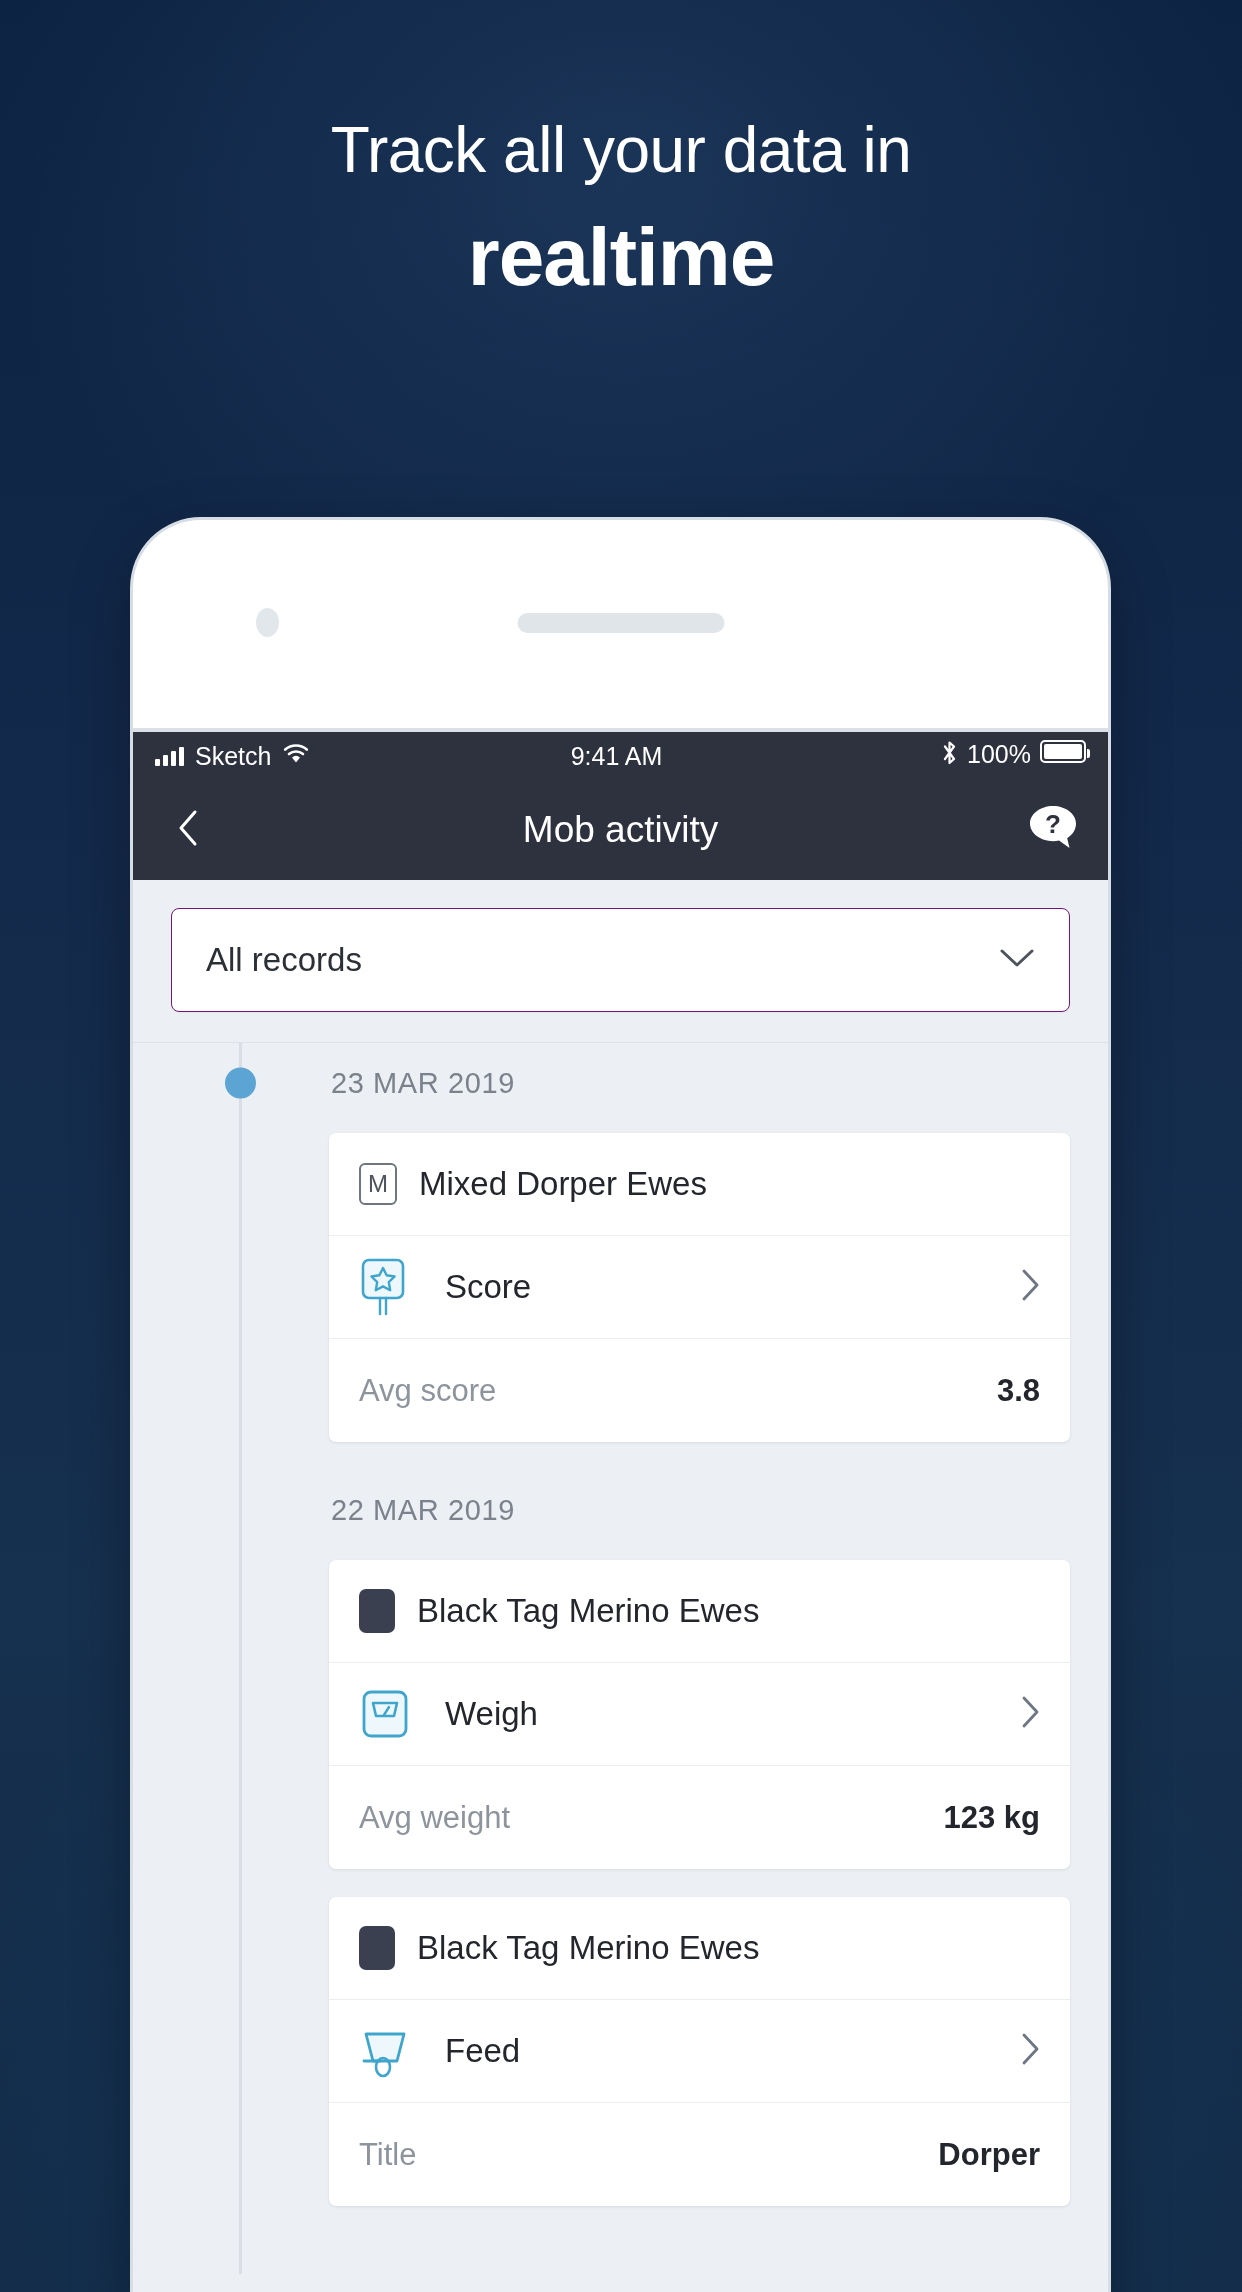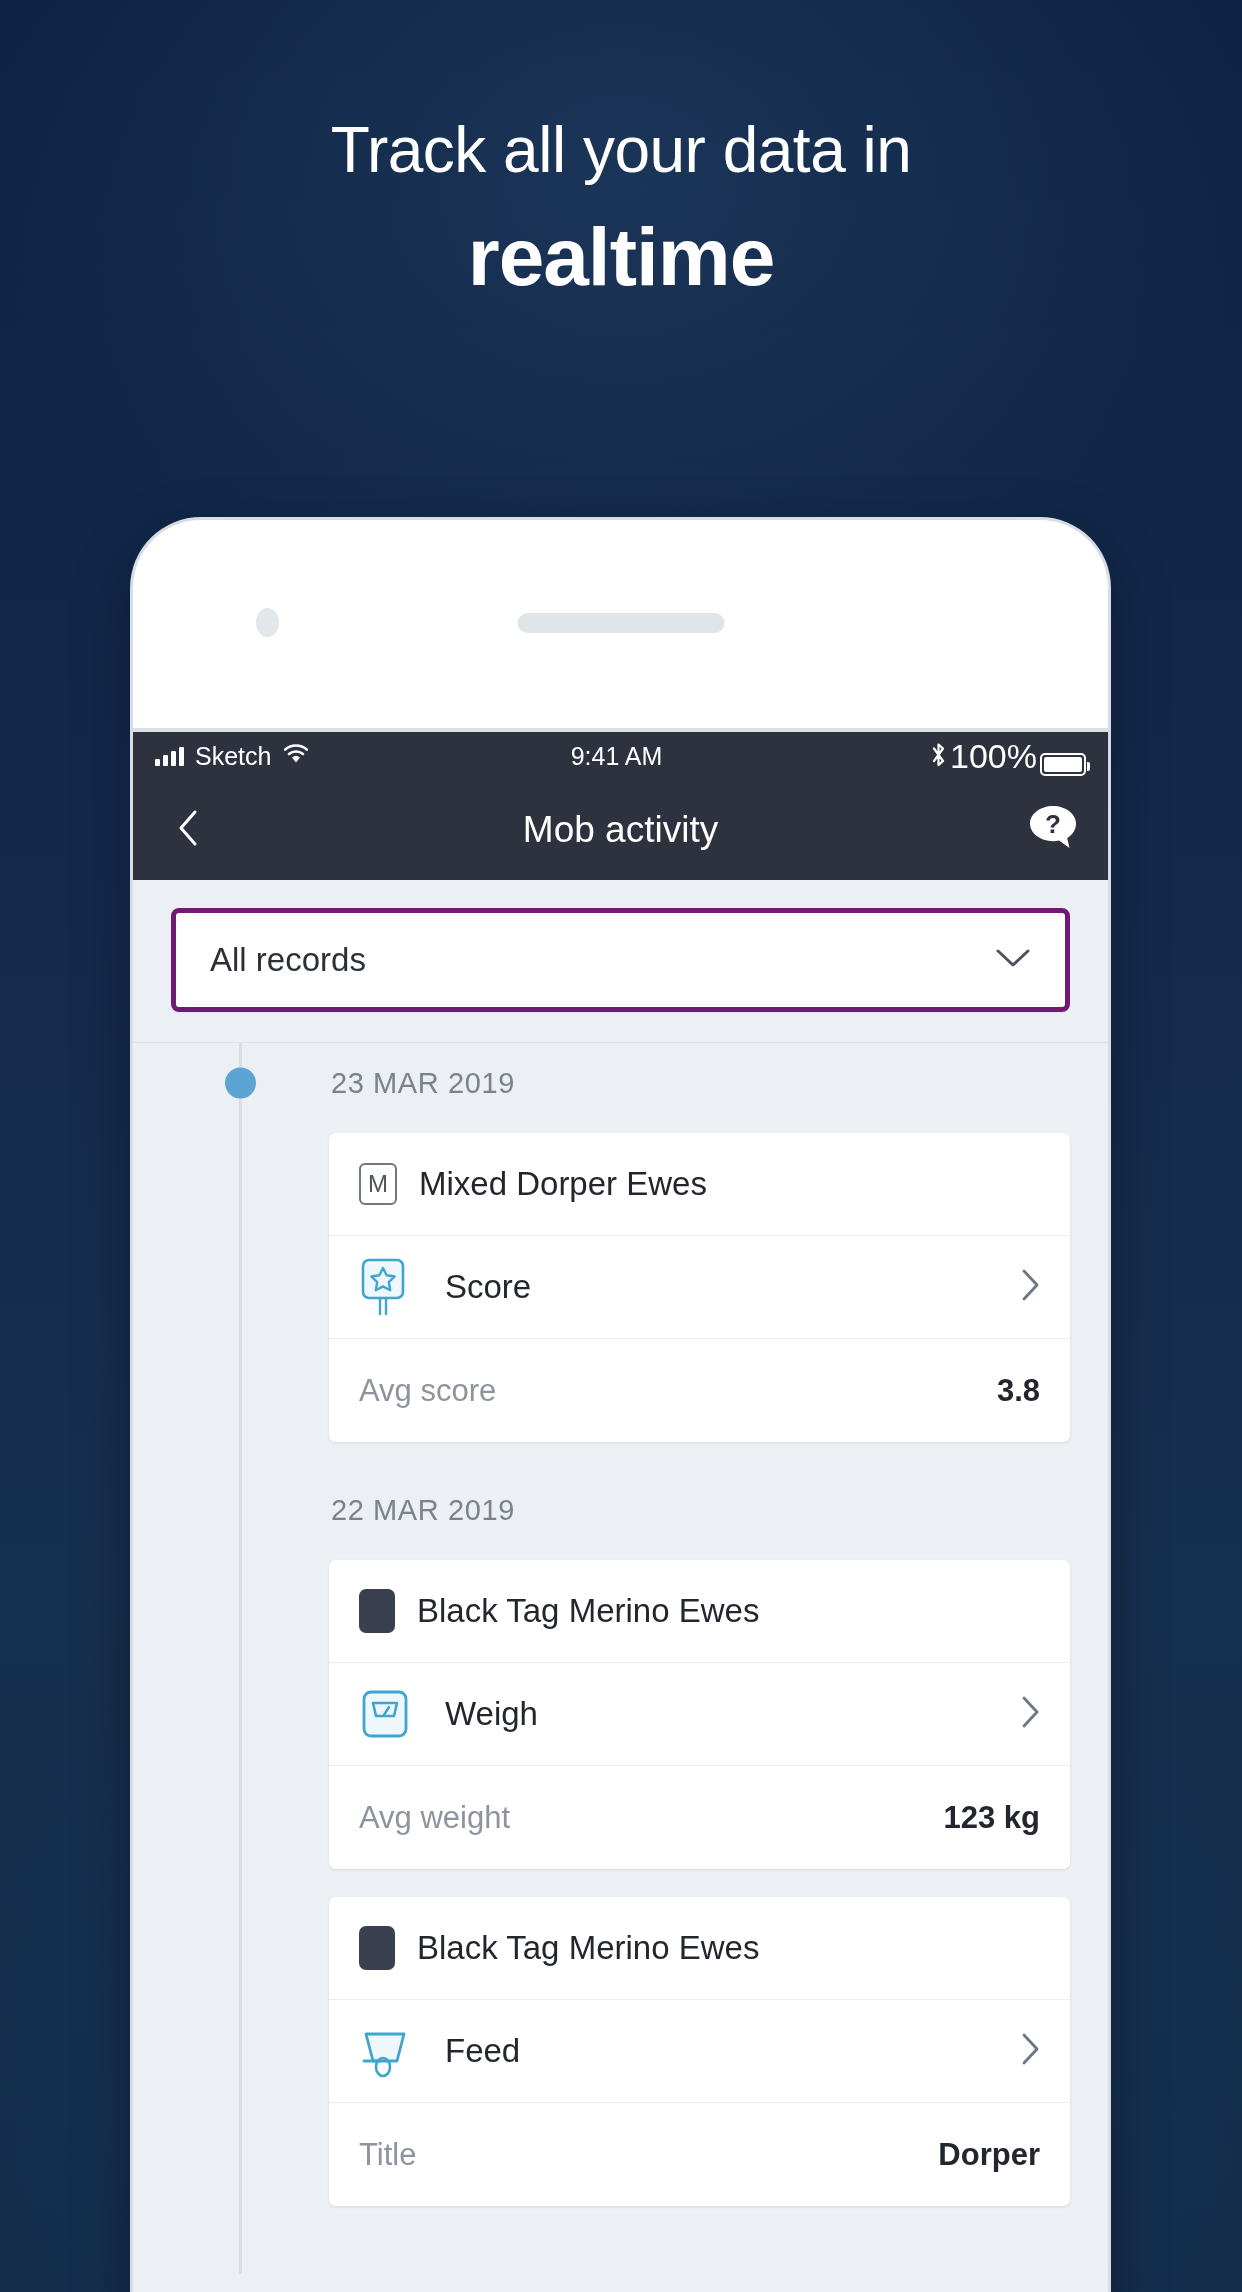--- a/index.html
+++ b/index.html
@@ -97,22 +97,22 @@
   .bars i:nth-child(1){height:7px}
   .bars i:nth-child(2){height:11px}
   .bars i:nth-child(3){height:15px}
   .bars i:nth-child(4){height:19px}
   .sb-time {
     position: absolute; left: 0; right: 8px;
     text-align: center; font-size: 25px; pointer-events: none;
   }
   .sb-right {
     margin-left: auto;
-    display: flex; align-items: flex-end; gap: 3px;
-    font-size: 34px;
+    display: flex; align-items: flex-start; gap: 9px;
+    font-size: 25px;
   }
   .battery {
     width: 46px; height: 23px;
     border: 2.5px solid #fff; border-radius: 5px;
     position: relative; padding: 2px;
   }
   .battery::after {
     content:""; position:absolute; right:-6px; top:7px;
     width:3px; height:9px; background:#fff; border-radius:0 2px 2px 0;
   }
@@ -143,21 +143,21 @@
   .nav-help { margin-left: auto; cursor: pointer; display:flex; }
 
   
   .filter-zone {
     background: #eceff3;
     padding: 28px 38px 30px 38px;
     border-bottom: 1px solid #dfe3e8;
   }
   .dropdown {
     background: #ffffff;
-    border: 5px solid #701a75;
+    border: 1px solid #701a75;
     border-radius: 8px;
     height: 104px;
     display: flex; align-items: center;
     padding: 0 34px;
     box-shadow: 0 1px 2px rgba(0,0,0,0.04);
     cursor: pointer;
   }
   .dropdown .val { font-size: 33px; color: #2b2f36; }
   .dropdown .chev { margin-left: auto; }
 

